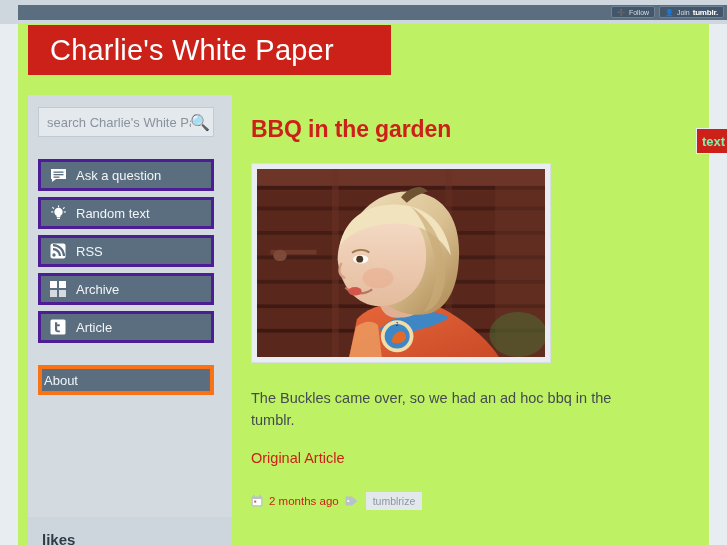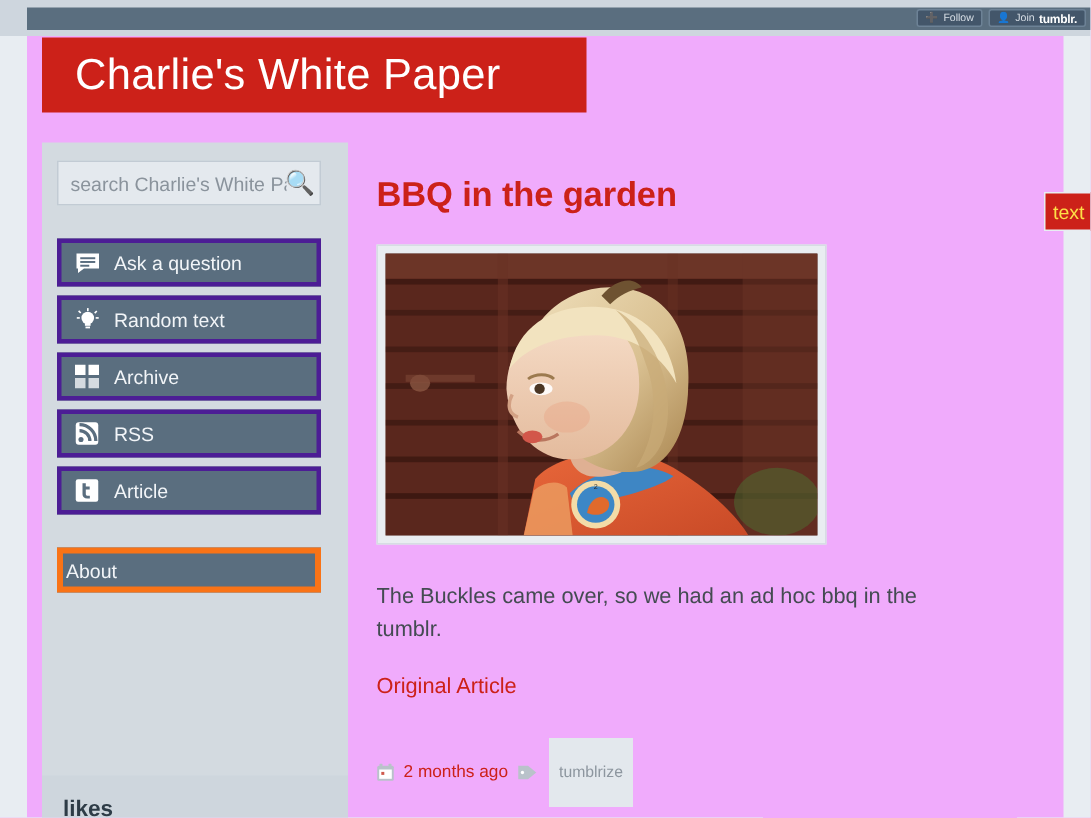--- a/index.html
+++ b/index.html
@@ -37,21 +37,21 @@
     font-size: 7px; line-height: 11px;
     white-space: nowrap;
   }
   .tbtn .glyph { font-size: 7px; color: #e6ebf0; line-height: 1; }
   .tbtn .brand { font-weight: bold; font-size: 8px; color: #ffffff; letter-spacing: -0.2px; }
 
   
   .page {
     position: absolute; left: 18px; top: 24px;
     width: 691px; height: 521px;
-    background: #f0abfc;
+    background: #bef264;
   }
 
   
   .banner {
     position: absolute; left: 10px; top: 1px;
     width: 363px; height: 50px;
     background: #cc2119;
     display: flex; align-items: center;
   }
   .banner-title {
@@ -184,39 +184,39 @@
     display: flex; align-items: center;
     margin-top: 25px;
     gap: 6px;
   }
   .meta-icon { color: #b9c2ca; display: flex; align-items: center; }
   .meta-date { color: #cc2119; font-size: 11.5px; cursor: pointer; }
   .tag-chip {
     background: #e3e8ed;
     color: #8d969f;
     font-size: 10.5px;
-    padding: 17px 7px;
+    padding: 3px 7px;
     margin-left: 2px;
     cursor: pointer;
   }
 
   
   .side-tab {
     position: absolute; right: 0; top: 128px;
     width: 31px; height: 26px;
     background: #cc2119;
     border: 1px solid #e8edf2;
     border-right: 0;
     display: flex; align-items: center;
     overflow: hidden;
   }
   .side-tab .label {
-    color: #fde047;
+    color: #86efac;
     font-size: 13px;
-    font-weight: normal;
+    font-weight: bold;
     padding-left: 5px;
     white-space: nowrap;
   }
 </style>
 </head>
 <body>
 
 <div id="root">
 
   <div class="topstrip"></div>
@@ -273,39 +273,39 @@
               <rect x="2.6" y="2" width="1.1" height="2" fill="#ffffff" transform="rotate(-45 3.1 3)"></rect>
               <rect x="13.3" y="2" width="1.1" height="2" fill="#ffffff" transform="rotate(45 13.8 3)"></rect>
             </svg>
           </span>
           <span class="label">Random text</span>
         </div>
 
         <div class="navitem">
           <span class="navicon">
             <svg width="16" height="16" viewBox="0 0 16 16">
+              <rect x="0.5" y="0.5" width="15" height="15" rx="2" fill="#ffffff"></rect>
+              <circle cx="4" cy="12" r="1.7" fill="#5a6e7f"></circle>
+              <path d="M3 7.2a5.8 5.8 0 0 1 5.8 5.8h2.2A8 8 0 0 0 3 5z" fill="#5a6e7f"></path>
+              <path d="M3 3.2A9.8 9.8 0 0 1 12.8 13H15A12 12 0 0 0 3 1z" fill="#5a6e7f"></path>
+            </svg>
+          </span>
+          <span class="label">RSS</span>
+        </div>
+
+        <div class="navitem">
+          <span class="navicon">
+            <svg width="16" height="16" viewBox="0 0 16 16">
               <rect x="0" y="0" width="7" height="7" fill="#ffffff"></rect>
               <rect x="9" y="0" width="7" height="7" fill="#ffffff"></rect>
               <rect x="0" y="9" width="7" height="7" fill="#d4dae0"></rect>
               <rect x="9" y="9" width="7" height="7" fill="#d4dae0"></rect>
             </svg>
           </span>
           <span class="label">Archive</span>
-        </div>
-
-        <div class="navitem">
-          <span class="navicon">
-            <svg width="16" height="16" viewBox="0 0 16 16">
-              <rect x="0.5" y="0.5" width="15" height="15" rx="2" fill="#ffffff"></rect>
-              <circle cx="4" cy="12" r="1.7" fill="#5a6e7f"></circle>
-              <path d="M3 7.2a5.8 5.8 0 0 1 5.8 5.8h2.2A8 8 0 0 0 3 5z" fill="#5a6e7f"></path>
-              <path d="M3 3.2A9.8 9.8 0 0 1 12.8 13H15A12 12 0 0 0 3 1z" fill="#5a6e7f"></path>
-            </svg>
-          </span>
-          <span class="label">RSS</span>
         </div>
 
         <div class="navitem">
           <span class="navicon">
             <svg width="16" height="16" viewBox="0 0 16 16">
               <rect x="0.5" y="0.5" width="15" height="15" rx="1.5" fill="#ffffff"></rect>
               <path d="M5 3.2h2.2v2.1h2.6v2H7.2v3c0 .8.5 1.2 1.3 1.2h1.4v1.8H8.2c-2 0-3.2-1-3.2-2.8z" fill="#5a6e7f"></path>
             </svg>
           </span>
           <span class="label">Article</span>

